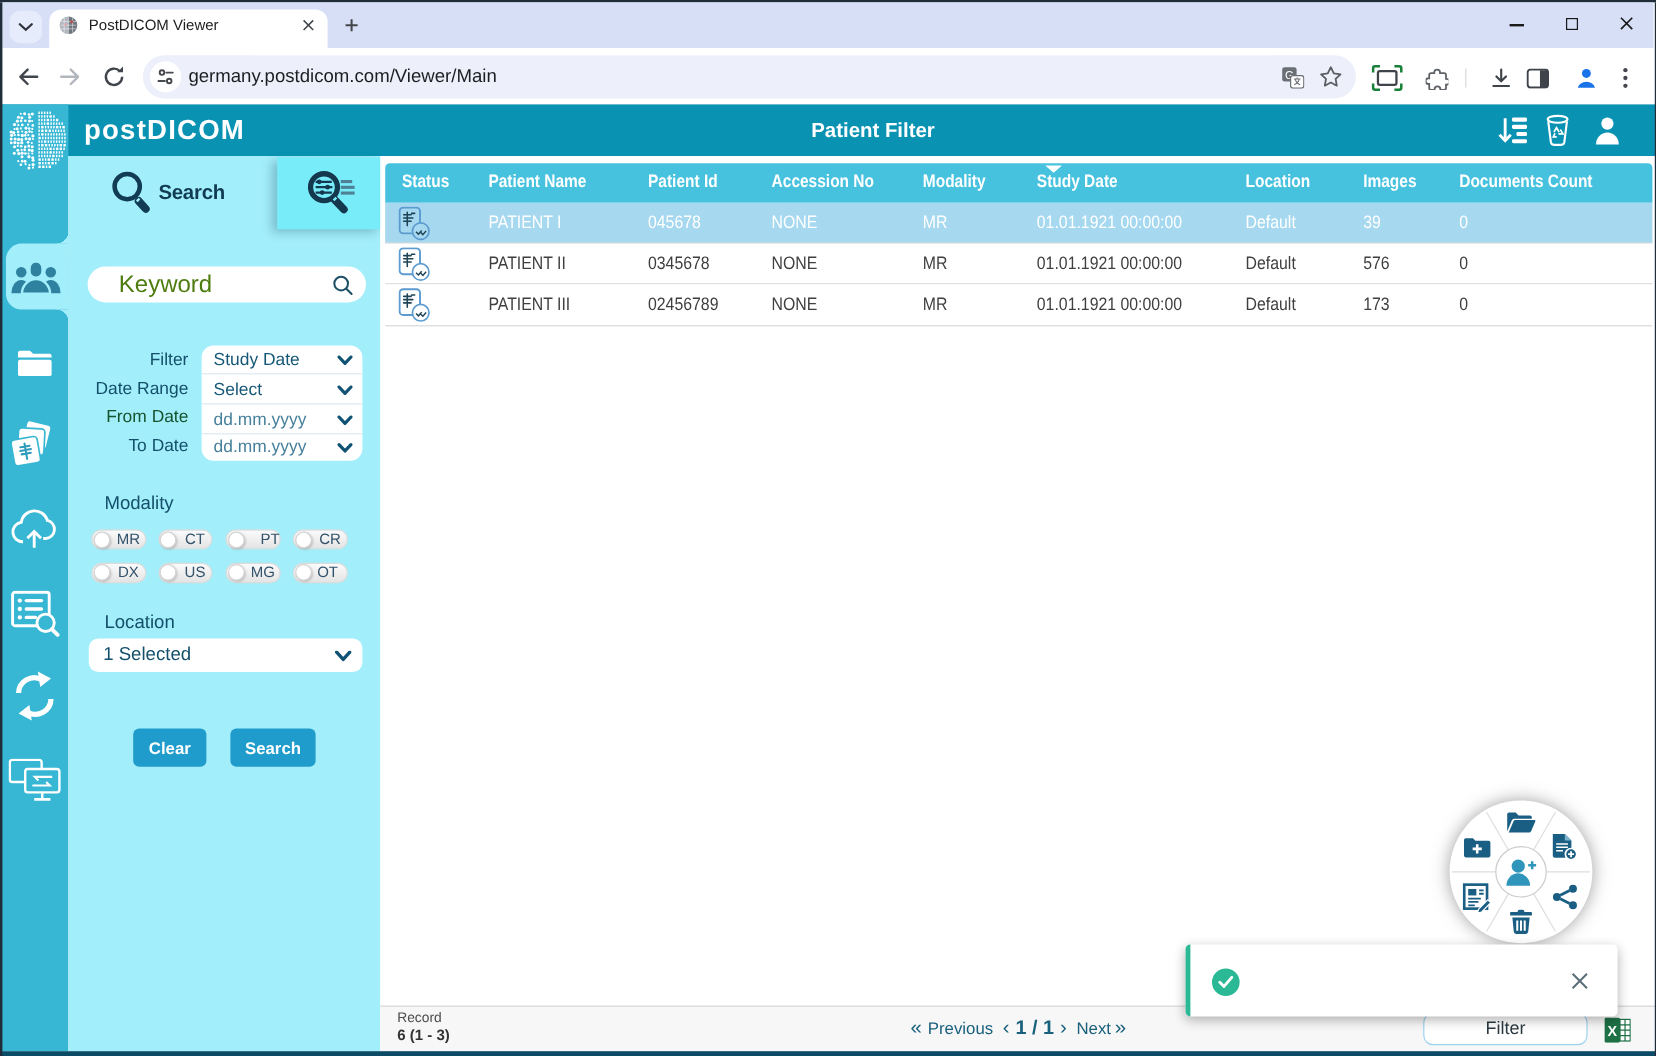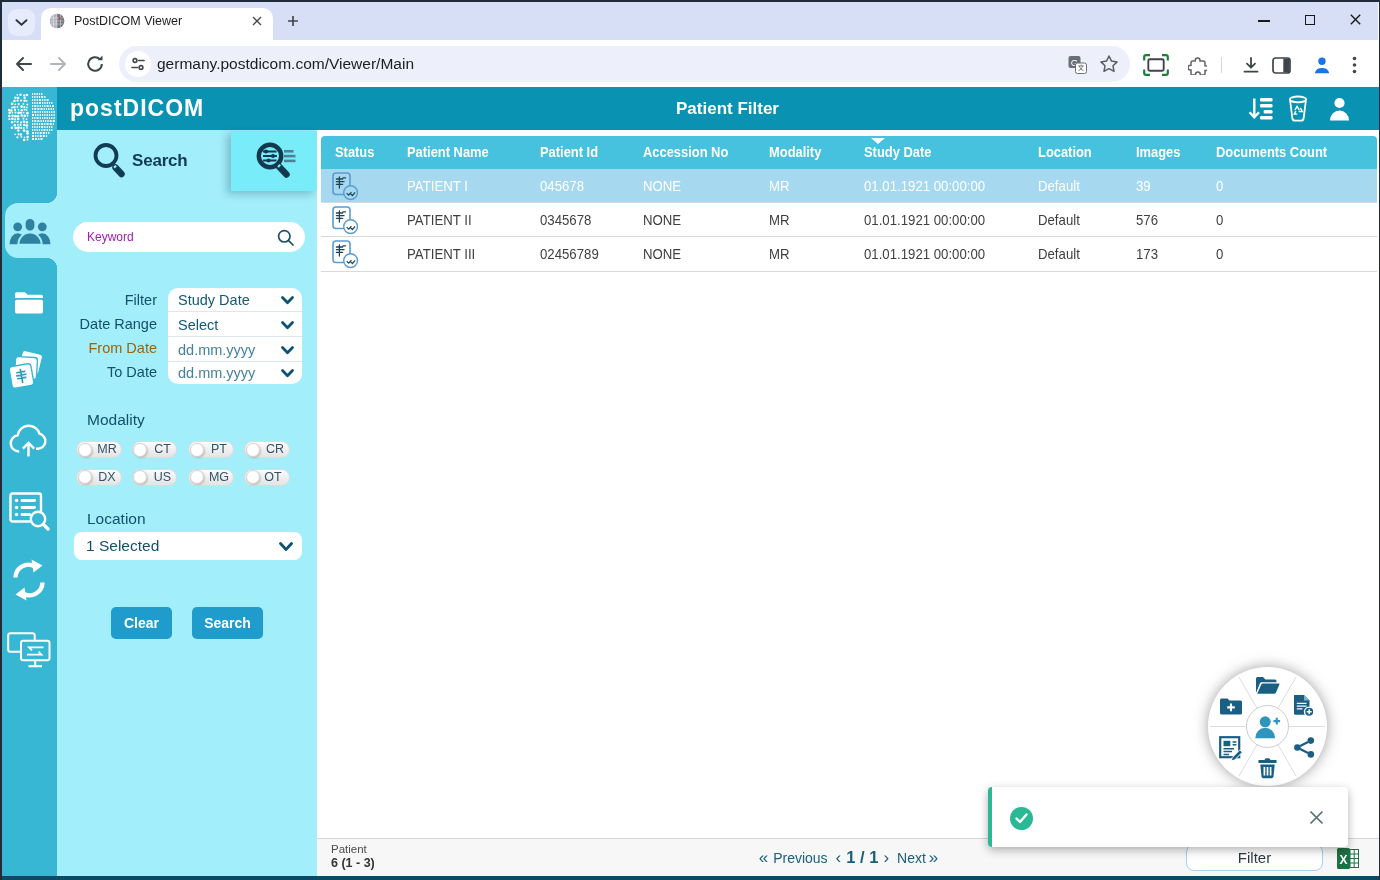--- a/index.html
+++ b/index.html
@@ -424,28 +424,28 @@
       </g>
 <g fill="#4f8196">
         <rect x="32" y="10" width="9.5" height="2.6"></rect>
         <rect x="32" y="14.8" width="11.5" height="2.6"></rect>
         <rect x="32" y="19.6" width="11.5" height="2.6"></rect>
       </g>
 <path d="M27 26.5 L34.5 34.5" stroke="#14384e" stroke-width="6.5" stroke-linecap="round"></path>
 <path d="M28.3 24.7 L26 27" stroke="#79ecfa" stroke-width="2"></path>
 </svg>
 <div class="a" style="left:16px;top:92px;width:232px;height:30px;border-radius:15px;background:#fff"></div>
-<div class="a" style="left:30px;top:92px;height:30px;line-height:30px;font-size:12px;color:#a21caf">Keyword</div>
+<div class="a" style="left:42px;top:92px;height:30px;line-height:30px;font-size:20px;color:#4d7c0f">Keyword</div>
 <svg class="a" style="left:220px;top:99px" width="18" height="18" viewBox="0 0 18 18">
       <circle cx="7.3" cy="7.3" r="5.7" fill="none" stroke="#1d4f66" stroke-width="1.7"></circle>
       <path d="M11.6 11.6 L16 16" stroke="#1d4f66" stroke-width="1.7" stroke-linecap="round"></path>
     </svg>
 <div class="a" style="left:0;top:158px;width:100px;height:24px;line-height:24px;text-align:right;font-size:14.5px;color:#14506b">Filter</div>
 <div class="a" style="left:0;top:182px;width:100px;height:24px;line-height:24px;text-align:right;font-size:14.5px;color:#14506b">Date Range</div>
-<div class="a" style="left:0;top:206px;width:100px;height:24px;line-height:24px;text-align:right;font-size:14.5px;color:#a16207">From Date</div>
+<div class="a" style="left:0;top:206px;width:100px;height:24px;line-height:24px;text-align:right;font-size:14.5px;color:#14532d">From Date</div>
 <div class="a" style="left:0;top:230px;width:100px;height:24px;line-height:24px;text-align:right;font-size:14.5px;color:#14506b">To Date</div>
 <div class="a" style="left:111px;top:158px;width:134px;height:96px;background:#fff;border-radius:10px">
 <div class="a" style="left:0;top:0;width:134px;height:24px;border-bottom:1px solid #dce8f0;line-height:24px"><span style="padding-left:10px;font-size:14.5px;color:#155776">Study Date</span><svg class="a" style="left:113px;top:8px" width="13" height="9" viewBox="0 0 13 9">
           <path d="M1.5 1.5 L6.5 6.8 L11.5 1.5" fill="none" stroke="#0f5273" stroke-width="2.7" stroke-linecap="round" stroke-linejoin="round"></path>
         </svg></div>
 <div class="a" style="left:0;top:25px;width:134px;height:24px;border-bottom:1px solid #dce8f0;line-height:24px"><span style="padding-left:10px;font-size:14.5px;color:#155776">Select</span><svg class="a" style="left:113px;top:8px" width="13" height="9" viewBox="0 0 13 9">
           <path d="M1.5 1.5 L6.5 6.8 L11.5 1.5" fill="none" stroke="#0f5273" stroke-width="2.7" stroke-linecap="round" stroke-linejoin="round"></path>
         </svg></div>
 <div class="a" style="left:0;top:50px;width:134px;height:24px;border-bottom:1px solid #dce8f0;line-height:24px"><span style="padding-left:10px;font-size:14.5px;color:#47809c">dd.mm.yyyy</span><svg class="a" style="left:113px;top:8px" width="13" height="9" viewBox="0 0 13 9">
           <path d="M1.5 1.5 L6.5 6.8 L11.5 1.5" fill="none" stroke="#0f5273" stroke-width="2.7" stroke-linecap="round" stroke-linejoin="round"></path>
@@ -459,21 +459,21 @@
 <div class="a" style="left:19px;top:311px;width:45.5px;height:17px;border-radius:9px;background:linear-gradient(#fbfbfb,#e4e4e4);border:1px solid #dcdcdc">
 <div class="a" style="left:0.5px;top:0.5px;width:14px;height:14px;border-radius:7px;background:#fff;border:1px solid #d4d4d4;box-shadow:1px 1px 2px rgba(0,0,0,.18)"></div>
 <div class="a" style="left:16px;top:0;width:28px;height:15px;line-height:15px;text-align:center;font-size:12.5px;color:#33526b">MR</div>
     </div>
 <div class="a" style="left:74.5px;top:311px;width:45.5px;height:17px;border-radius:9px;background:linear-gradient(#fbfbfb,#e4e4e4);border:1px solid #dcdcdc">
 <div class="a" style="left:0.5px;top:0.5px;width:14px;height:14px;border-radius:7px;background:#fff;border:1px solid #d4d4d4;box-shadow:1px 1px 2px rgba(0,0,0,.18)"></div>
 <div class="a" style="left:16px;top:0;width:28px;height:15px;line-height:15px;text-align:center;font-size:12.5px;color:#33526b">CT</div>
     </div>
 <div class="a" style="left:131px;top:311px;width:45.5px;height:17px;border-radius:9px;background:linear-gradient(#fbfbfb,#e4e4e4);border:1px solid #dcdcdc">
 <div class="a" style="left:0.5px;top:0.5px;width:14px;height:14px;border-radius:7px;background:#fff;border:1px solid #d4d4d4;box-shadow:1px 1px 2px rgba(0,0,0,.18)"></div>
-<div class="a" style="left:16px;top:0;width:28px;height:15px;line-height:15px;text-align:center;font-size:12.5px;color:#33526b">PT</div>
+<div class="a" style="left:16px;top:0;width:28px;height:15px;line-height:15px;text-align:right;font-size:12.5px;color:#33526b">PT</div>
     </div>
 <div class="a" style="left:187px;top:311px;width:45.5px;height:17px;border-radius:9px;background:linear-gradient(#fbfbfb,#e4e4e4);border:1px solid #dcdcdc">
 <div class="a" style="left:0.5px;top:0.5px;width:14px;height:14px;border-radius:7px;background:#fff;border:1px solid #d4d4d4;box-shadow:1px 1px 2px rgba(0,0,0,.18)"></div>
 <div class="a" style="left:16px;top:0;width:28px;height:15px;line-height:15px;text-align:center;font-size:12.5px;color:#33526b">CR</div>
     </div>
 <div class="a" style="left:19px;top:338.5px;width:45.5px;height:17px;border-radius:9px;background:linear-gradient(#fbfbfb,#e4e4e4);border:1px solid #dcdcdc">
 <div class="a" style="left:0.5px;top:0.5px;width:14px;height:14px;border-radius:7px;background:#fff;border:1px solid #d4d4d4;box-shadow:1px 1px 2px rgba(0,0,0,.18)"></div>
 <div class="a" style="left:16px;top:0;width:28px;height:15px;line-height:15px;text-align:center;font-size:12.5px;color:#33526b">DX</div>
     </div>
 <div class="a" style="left:74.5px;top:338.5px;width:45.5px;height:17px;border-radius:9px;background:linear-gradient(#fbfbfb,#e4e4e4);border:1px solid #dcdcdc">
@@ -560,21 +560,21 @@
 <div class="a" style="left:219px;top:0;height:34px;line-height:34px;font-size:15px;transform:scaleX(.88);transform-origin:0 50%">02456789</div>
 <div class="a" style="left:322px;top:0;height:34px;line-height:34px;font-size:15px;transform:scaleX(.88);transform-origin:0 50%">NONE</div>
 <div class="a" style="left:448px;top:0;height:34px;line-height:34px;font-size:15px;transform:scaleX(.88);transform-origin:0 50%">MR</div>
 <div class="a" style="left:543px;top:0;height:34px;line-height:34px;font-size:15px;transform:scaleX(.88);transform-origin:0 50%">01.01.1921 00:00:00</div>
 <div class="a" style="left:717px;top:0;height:34px;line-height:34px;font-size:15px;transform:scaleX(.88);transform-origin:0 50%">Default</div>
 <div class="a" style="left:815px;top:0;height:34px;line-height:34px;font-size:15px;transform:scaleX(.88);transform-origin:0 50%">173</div>
 <div class="a" style="left:895px;top:0;height:34px;line-height:34px;font-size:15px;transform:scaleX(.88);transform-origin:0 50%">0</div>
 </div>
 
 <div class="a" style="left:0;top:708px;width:1063px;height:38px;background:#f7f7f7;border-top:1px solid #d6d6d6">
-<div class="a" style="left:14px;top:4px;font-size:11.5px;color:#4c4c4c">Patient</div>
+<div class="a" style="left:14px;top:4px;font-size:11.5px;color:#4c4c4c">Record</div>
 <div class="a" style="left:14px;top:17px;font-size:12.5px;font-weight:bold;color:#333">6 (1 - 3)</div>
 <div class="a" style="left:0;right:0;top:0;height:38px;line-height:36px;text-align:center;color:#19607c"><span style="font-size:17px">«</span><span style="font-size:14px;margin:0 8px 0 5px">Previous</span><span style="font-size:17px">‹</span><span style="font-size:16.5px;font-weight:bold;margin:0 5px">1 / 1</span><span style="font-size:17px">›</span><span style="font-size:14px;margin:0 3px 0 8px">Next</span><span style="font-size:17px">»</span></div>
 <div class="a" style="left:869px;top:5px;width:137px;height:27px;border-radius:8px;border:1px solid #9fd3f0;background:#fff;text-align:center;line-height:25px;font-size:15px;color:#2b3a42">Filter</div>
 <svg class="a" style="left:1020px;top:9px" width="22" height="21" viewBox="0 0 22 21">
 <rect x="13" y="1.5" width="8.5" height="18" fill="#fff" stroke="#1e7145" stroke-width="1"></rect>
 <path d="M13 6 h8.5 M13 10.5 h8.5 M13 15 h8.5 M17.2 1.5 V19.5" stroke="#1e7145" stroke-width="1"></path>
 <rect x="0" y="0" width="13" height="21" rx="1.5" fill="#1e7145"></rect>
 <text x="6.5" y="15.5" font-size="12" font-weight="bold" fill="#fff" text-anchor="middle" font-family="Liberation Sans,sans-serif">X</text>
 </svg>
 </div>

